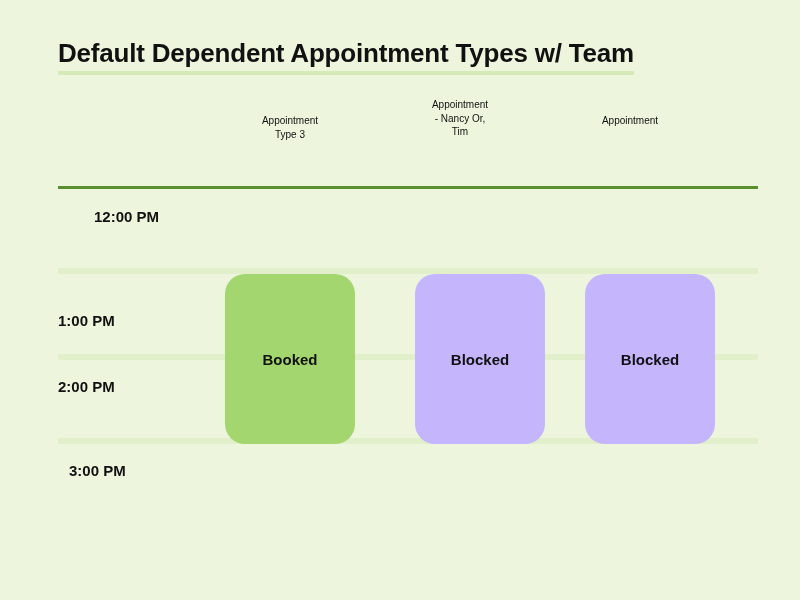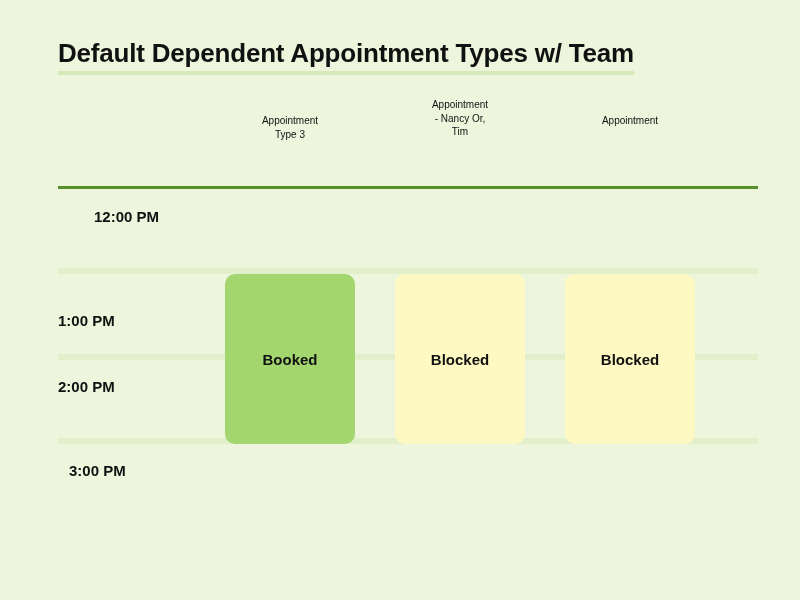--- a/index.html
+++ b/index.html
@@ -66,29 +66,29 @@
   .t0 { top: 208px; margin-left: 36px; }
   .t1 { top: 292px; margin-top: 20px; }
   .t2 { top: 378px; }
   .t3 { top: 462px; margin-left: 11px; }
 
   .block {
     position: absolute;
     top: 274px;
     height: 170px;
     width: 130px;
-    border-radius: 10px;
+    border-radius: 20px;
     display: flex;
     align-items: center;
     justify-content: center;
     font-size: 15px;
     font-weight: 600;
   }
   .booked { background: #a4d670; }
-  .blocked { background: #fef9c3; }
+  .blocked { background: #c4b5fd; margin-left: 20px; }
   .b1 { left: 225px; }
   .b2 { left: 395px; }
   .b3 { left: 565px; }
 </style>
 </head>
 <body>
 
 <h1 class="title">
   <span class="underline">Default Dependent Appointment Types w/ Team</span>
 </h1>

